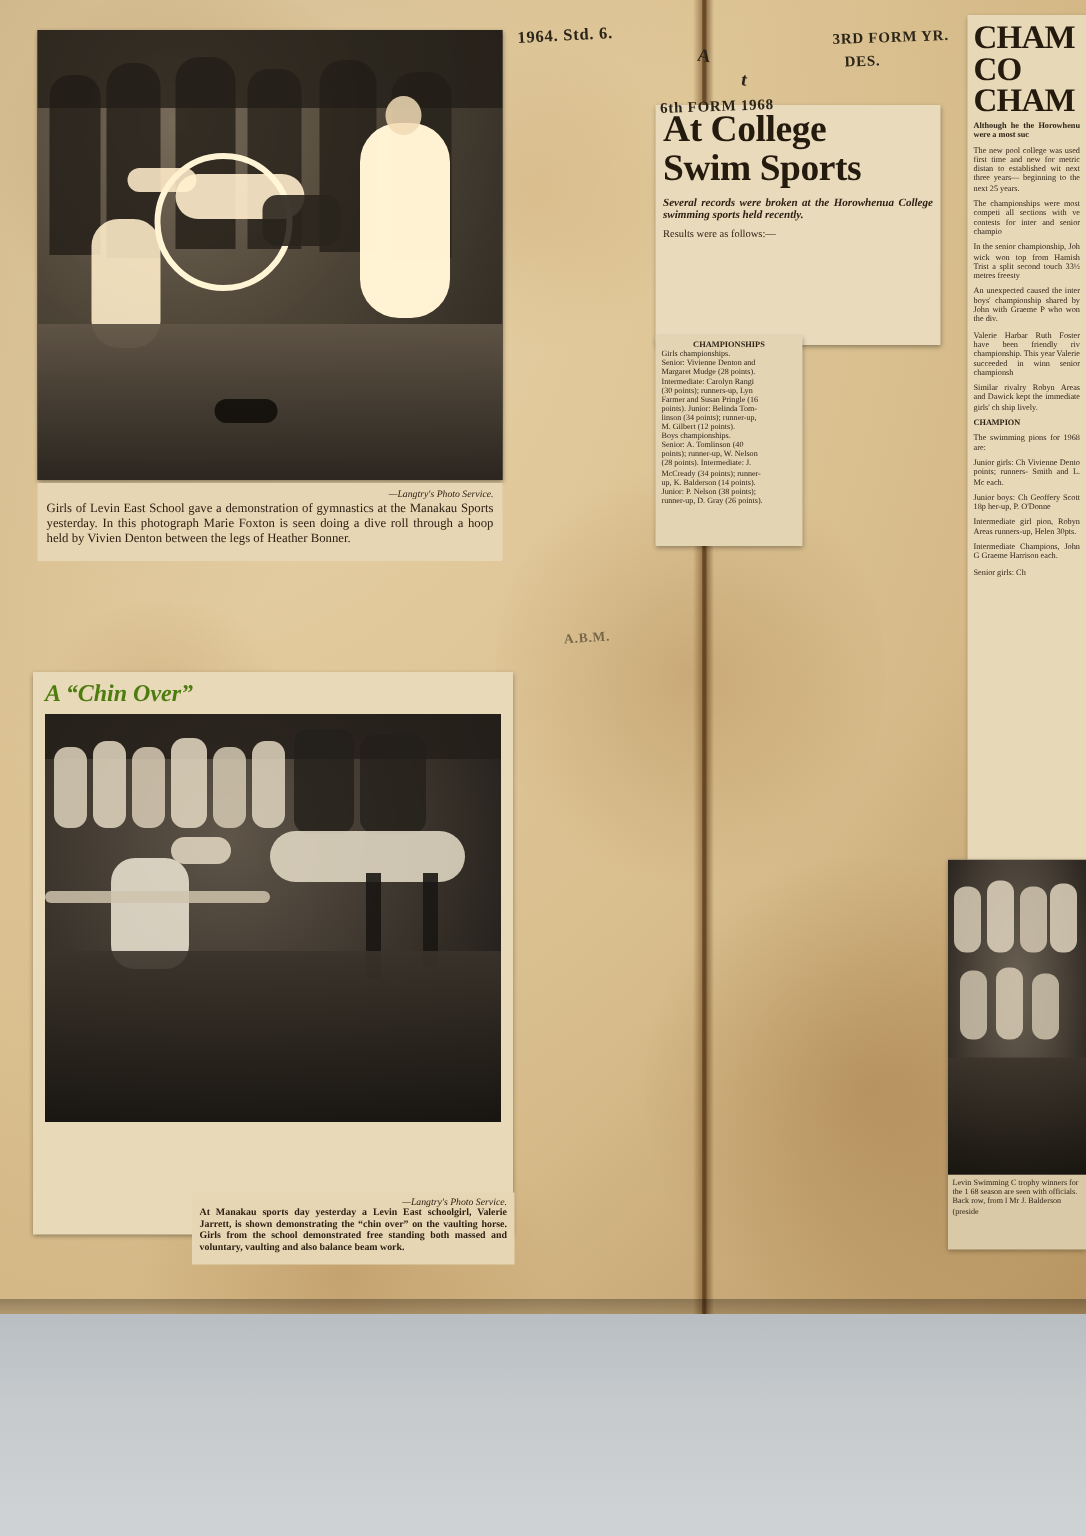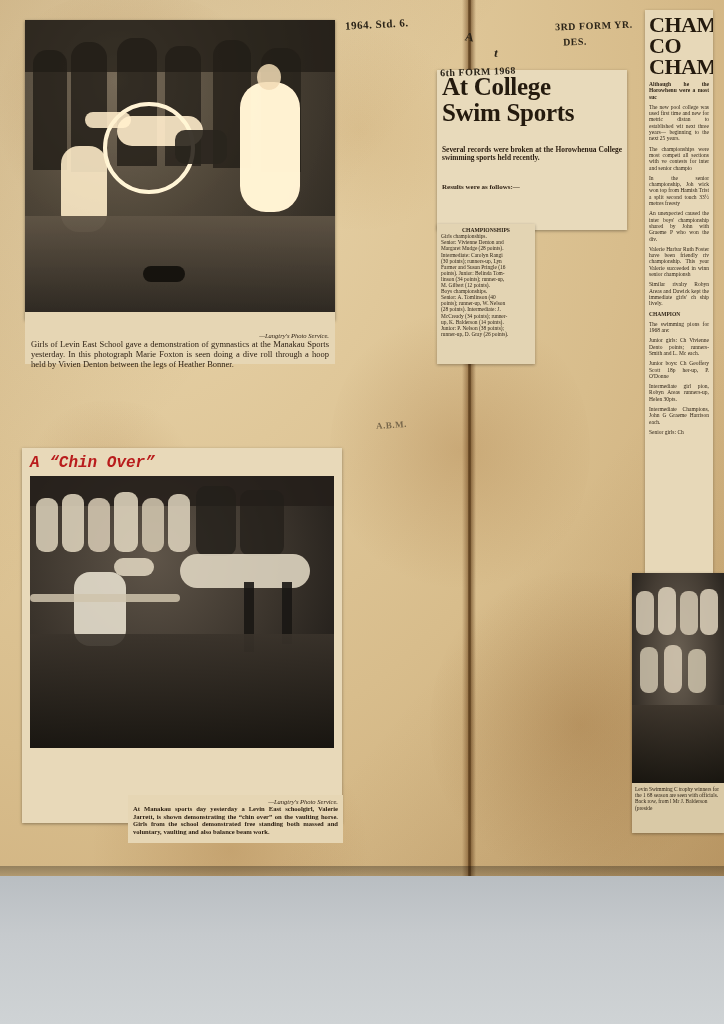--- a/index.html
+++ b/index.html
@@ -50,47 +50,47 @@
   #photo1 .ph{width:100%;height:100%;position:relative;
     background:
       radial-gradient(ellipse at 30% 20%, #6e6458 0%, #4a4238 45%, #262320 100%);
     filter:sepia(.35) contrast(1.05);}
   .figblob{position:absolute;border-radius:50%;background:#cfc2ad;opacity:.85;}
   .figdark{position:absolute;background:#231f1a;opacity:.9;}
   .capt{font-size:8.5px;line-height:10px;text-align:justify;color:#2e2114;}
   .credit{font-size:6.5px;text-align:right;color:#2e2114;font-style:italic;}
 
   
-  #cap1{left:25px;top:312px;width:310px;height:52px;background:#e6d6b4;padding:20px 6px;box-sizing:border-box;}
+  #cap1{left:25px;top:322px;width:310px;height:52px;background:#e6d6b4;padding:4px 6px;box-sizing:border-box;}
 
   
   #chin{left:22px;top:448px;width:320px;height:375px;background:#e8d9b9;
     box-shadow:0 1px 3px rgba(0,0,0,.35);}
-  #chin .hl{font-family:Liberation Mono, monospace;font-style:italic;font-weight:bold;
-    font-size:16px;color:#b91c1c;padding:6px 0 4px 8px;}
+  #chin .hl{font-family:Liberation Serif, serif;font-style:italic;font-weight:bold;
+    font-size:16px;color:#4d7c0f;padding:6px 0 4px 8px;}
   #photo2{margin:0 8px;height:272px;background:#141210;position:relative;overflow:hidden;
     background:radial-gradient(ellipse at 40% 30%, #5f5549 0%, #3b342c 50%, #141210 100%);}
   #cap2{left:128px;top:795px;width:215px;height:48px;background:#e6d6b4;padding:3px 5px;box-sizing:border-box;}
   .capt2{font-size:6.6px;line-height:7.6px;text-align:justify;color:#2e2114;font-weight:bold;}
 
   
   #records{left:437px;top:70px;width:190px;height:160px;background:#e8dabb;
     box-shadow:0 1px 3px rgba(0,0,0,.35);padding:4px 5px;box-sizing:border-box;}
   #records h1{margin:0;font-size:25px;line-height:26px;font-weight:bold;color:#241a0e;letter-spacing:-.3px;}
-  #records .sub{font-size:7.4px;line-height:8.4px;text-align:justify;font-weight:bold;margin-top:20px;color:#2e2114;}
-  #records .res{font-size:7px;margin-top:20px;font-weight:bold;color:#2e2114;}
+  #records .sub{font-size:7.4px;line-height:8.4px;text-align:justify;font-weight:bold;margin-top:5px;color:#2e2114;font-style:italic;}
+  #records .res{font-size:7px;margin-top:4px;font-weight:normal;color:#2e2114;}
 
   
   #results{left:437px;top:224px;width:98px;height:140px;background:#e3d4b3;
     padding:3px 4px;box-sizing:border-box;box-shadow:0 1px 3px rgba(0,0,0,.3);}
   .tiny{font-size:5.4px;line-height:6.1px;color:#2a1f12;text-align:justify;}
   .tinyc{font-size:5.6px;line-height:6.3px;color:#2a1f12;text-align:center;font-weight:bold;}
 
   
-  #champ{left:645px;top:10px;width:68px;height:575px;background:#e7d8b8;
+  #champ{left:645px;top:10px;width:79px;height:575px;background:#e7d8b8;
     box-shadow:0 1px 3px rgba(0,0,0,.3);padding:4px 4px;box-sizing:border-box;overflow:hidden;}
   #champ h2{margin:0;font-size:22px;line-height:21px;font-weight:bold;color:#241a0e;letter-spacing:-.5px;}
   #champ .body{font-size:5.5px;line-height:6.3px;text-align:justify;color:#2a1f12;margin-top:4px;}
   #champ .bold{font-weight:bold;}
 
   
   #photo3{left:632px;top:573px;width:92px;height:260px;background:#d9c9a6;
     box-shadow:0 1px 3px rgba(0,0,0,.3);overflow:hidden;}
   #photo3 .ph{height:210px;background:radial-gradient(ellipse at 50% 40%, #6a6053 0%, #443c33 55%, #1c1915 100%);}
   #photo3 .cp{font-size:5.4px;line-height:6.2px;padding:3px 3px;color:#2a1f12;}

